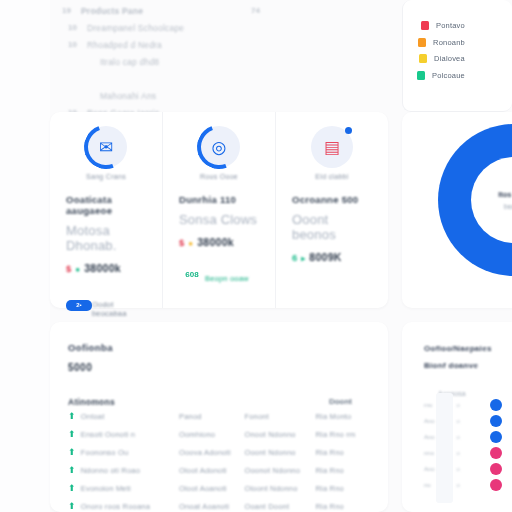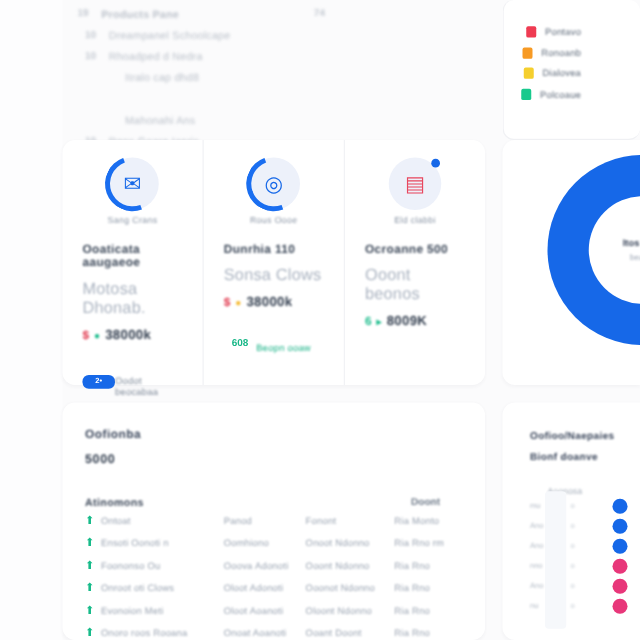--- a/index.html
+++ b/index.html
@@ -306,21 +306,21 @@
         </div>
         <div class="trow">
           <span class="arrow">⬆</span>
           <span class="c c1">Foononso Ou</span>
           <span class="c c2">Ooova Adonoti</span>
           <span class="c c3">Ooont Ndonno</span>
           <span class="c c4">Ria Rno</span>
         </div>
         <div class="trow">
           <span class="arrow">⬆</span>
-          <span class="c c1">Onroot oti Clows</span>
+          <span class="c c1">Ndonno oti Roao</span>
           <span class="c c2">Oloot Adonoti</span>
           <span class="c c3">Ooonot Ndonno</span>
           <span class="c c4">Ria Rno</span>
         </div>
         <div class="trow">
           <span class="arrow">⬆</span>
           <span class="c c1">Evonoion Meti</span>
           <span class="c c2">Oloot Aoanoti</span>
           <span class="c c3">Oloont Ndonno</span>
           <span class="c c4">Ria Rno</span>

